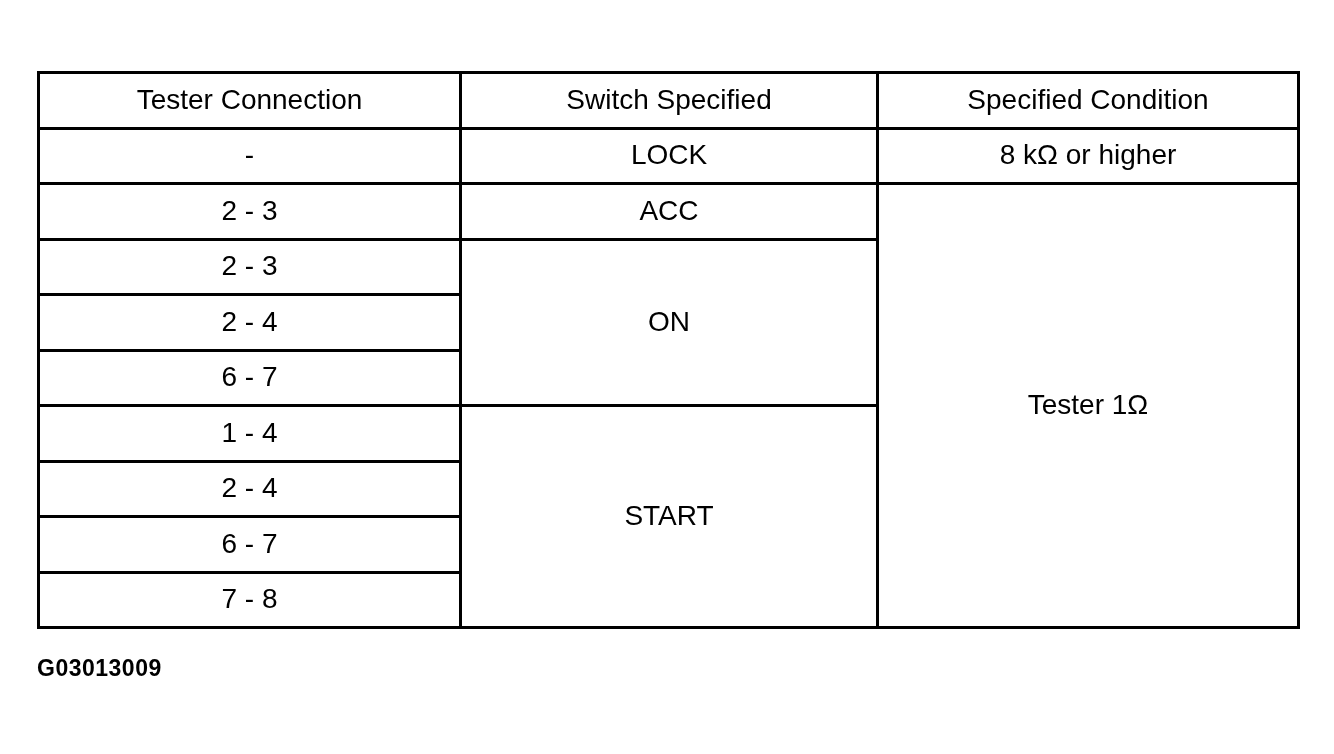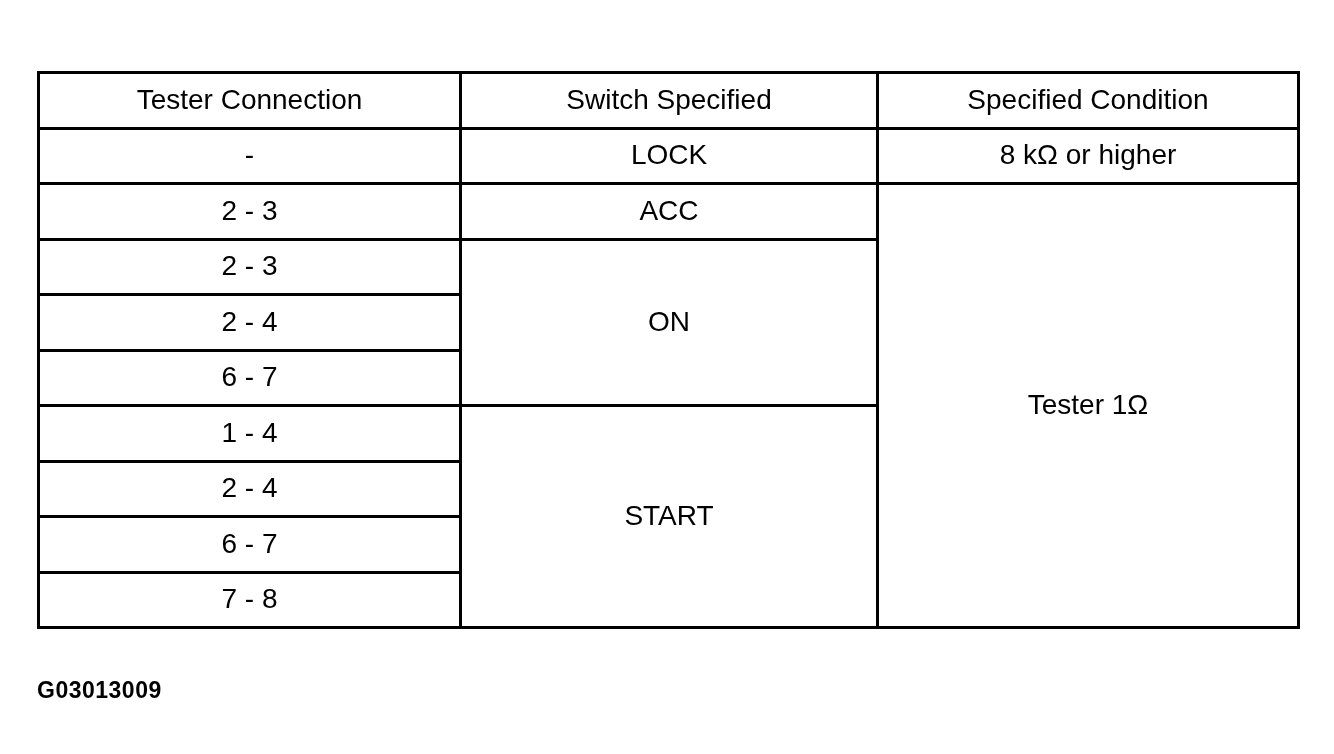--- a/index.html
+++ b/index.html
@@ -41,21 +41,21 @@
     font-size: 28px;
     font-weight: 400;
     line-height: 1.1;
     background: #ffffff;
     overflow: hidden;
     white-space: nowrap;
   }
   .figure-id {
     position: absolute;
     left: 37px;
-    top: 677px;
+    top: 655px;
     font-size: 23px;
     font-weight: 700;
     letter-spacing: 0.5px;
   }
 </style>
 </head>
 <body>
 
 <div class="page">
 

